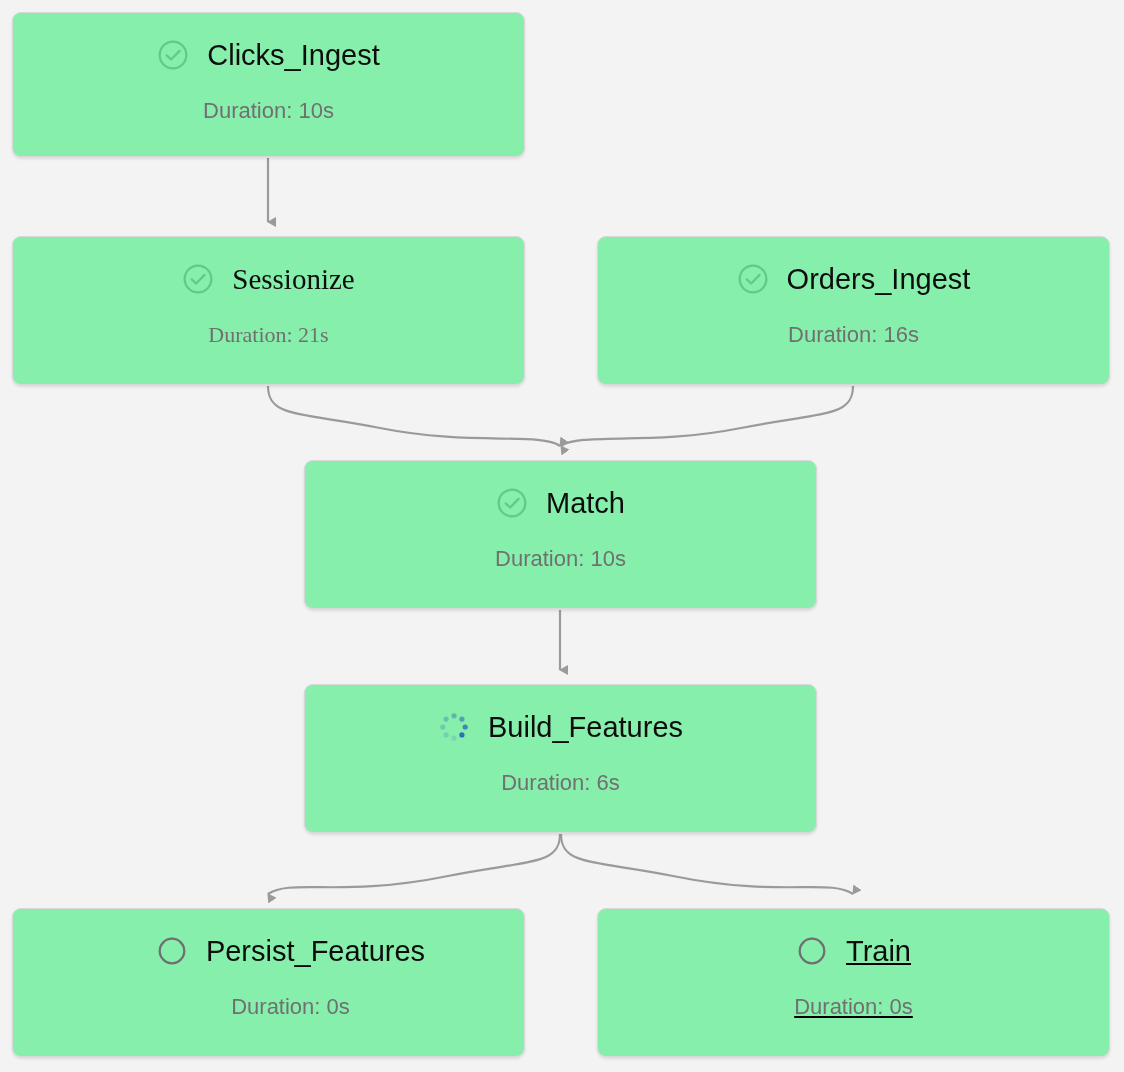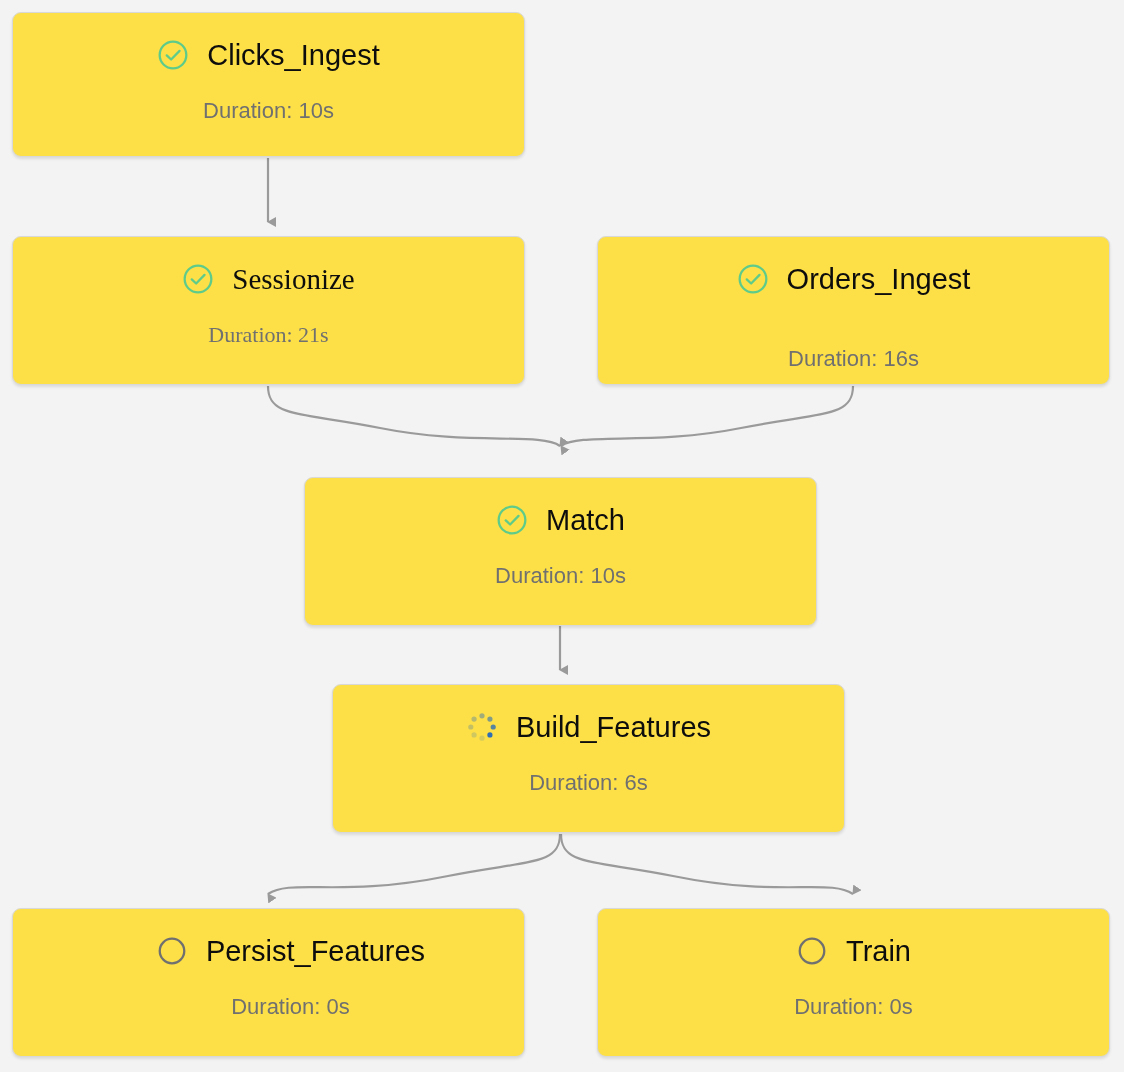--- a/index.html
+++ b/index.html
@@ -22,21 +22,21 @@
     position: absolute;
     left: 0;
     top: 0;
     width: 1124px;
     height: 1072px;
     pointer-events: none;
   }
   .node {
     position: absolute;
     box-sizing: border-box;
-    background: #fde047;
+    background: #86efac;
     border: 1px solid #d8d8d8;
     border-radius: 9px;
     box-shadow: 0 2px 3px rgba(0,0,0,0.10);
     display: flex;
     flex-direction: column;
     align-items: center;
     justify-content: flex-start;
     padding-top: 22px;
   }
   .node-head {
@@ -112,43 +112,43 @@
     <div class="node-head">
       <svg class="status-icon" viewBox="0 0 24 24">
         <circle cx="12" cy="12" r="10" fill="none" stroke="#5ecb8b" stroke-width="1.7"></circle>
         <path d="M 7.3 12.3 L 10.6 15.4 L 16.9 8.9" fill="none" stroke="#5ecb8b" stroke-width="1.7" stroke-linecap="round" stroke-linejoin="round"></path>
       </svg>
       <span class="node-title">Sessionize</span>
     </div>
     <div class="node-sub">Duration: 21s</div>
   </div>
 
-  <div class="node" style="left:597px; top:236px; width:513px; height:149px;gap:24px;">
+  <div class="node" style="left:597px; top:236px; width:513px; height:149px;">
     <div class="node-head">
       <svg class="status-icon" viewBox="0 0 24 24">
         <circle cx="12" cy="12" r="10" fill="none" stroke="#5ecb8b" stroke-width="1.7"></circle>
         <path d="M 7.3 12.3 L 10.6 15.4 L 16.9 8.9" fill="none" stroke="#5ecb8b" stroke-width="1.7" stroke-linecap="round" stroke-linejoin="round"></path>
       </svg>
       <span class="node-title">Orders_Ingest</span>
     </div>
     <div class="node-sub">Duration: 16s</div>
   </div>
 
-  <div class="node" style="left:304px; top:460px; width:513px; height:149px;margin-top:17px;">
+  <div class="node" style="left:304px; top:460px; width:513px; height:149px;">
     <div class="node-head">
       <svg class="status-icon" viewBox="0 0 24 24">
         <circle cx="12" cy="12" r="10" fill="none" stroke="#5ecb8b" stroke-width="1.7"></circle>
         <path d="M 7.3 12.3 L 10.6 15.4 L 16.9 8.9" fill="none" stroke="#5ecb8b" stroke-width="1.7" stroke-linecap="round" stroke-linejoin="round"></path>
       </svg>
       <span class="node-title">Match</span>
     </div>
     <div class="node-sub">Duration: 10s</div>
   </div>
 
-  <div class="node" style="left:304px; top:684px; width:513px; height:149px;margin-left:28px;">
+  <div class="node" style="left:304px; top:684px; width:513px; height:149px;">
     <div class="node-head">
       <svg class="status-icon" viewBox="0 0 24 24">
         <circle class="spinner-dot" cx="12" cy="3.6" r="1.95" opacity="0.45"></circle>
         <circle class="spinner-dot" cx="17.94" cy="6.06" r="1.95" opacity="0.60"></circle>
         <circle class="spinner-dot" cx="20.4" cy="12" r="1.95" opacity="0.80"></circle>
         <circle class="spinner-dot" cx="17.94" cy="17.94" r="1.95" opacity="1.00"></circle>
         <circle class="spinner-dot" cx="12" cy="20.4" r="1.95" opacity="0.18"></circle>
         <circle class="spinner-dot" cx="6.06" cy="17.94" r="1.95" opacity="0.22"></circle>
         <circle class="spinner-dot" cx="3.6" cy="12" r="1.95" opacity="0.28"></circle>
         <circle class="spinner-dot" cx="6.06" cy="6.06" r="1.95" opacity="0.35"></circle>
@@ -161,21 +161,21 @@
   <div class="node" style="left:12px; top:908px; width:513px; height:149px;padding-left:44px;">
     <div class="node-head">
       <svg class="status-icon" viewBox="0 0 24 24">
         <circle cx="12" cy="12" r="9.2" fill="none" stroke="#707070" stroke-width="1.7"></circle>
       </svg>
       <span class="node-title">Persist_Features</span>
     </div>
     <div class="node-sub">Duration: 0s</div>
   </div>
 
-  <div class="node" style="left:597px; top:908px; width:513px; height:149px;">
+  <div class="node" style="left:597px; top:908px; width:513px; height:149px;text-decoration:underline;">
     <div class="node-head">
       <svg class="status-icon" viewBox="0 0 24 24">
         <circle cx="12" cy="12" r="9.2" fill="none" stroke="#707070" stroke-width="1.7"></circle>
       </svg>
       <span class="node-title">Train</span>
     </div>
     <div class="node-sub">Duration: 0s</div>
   </div>
 
 </div>

